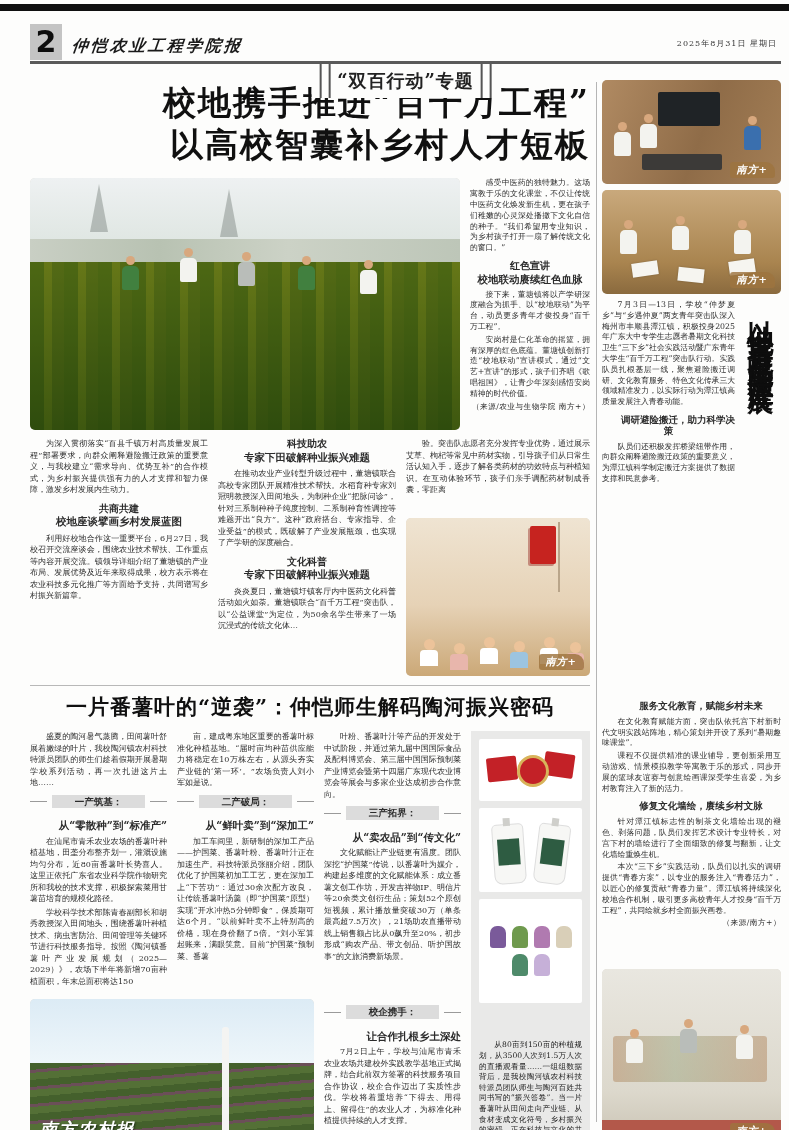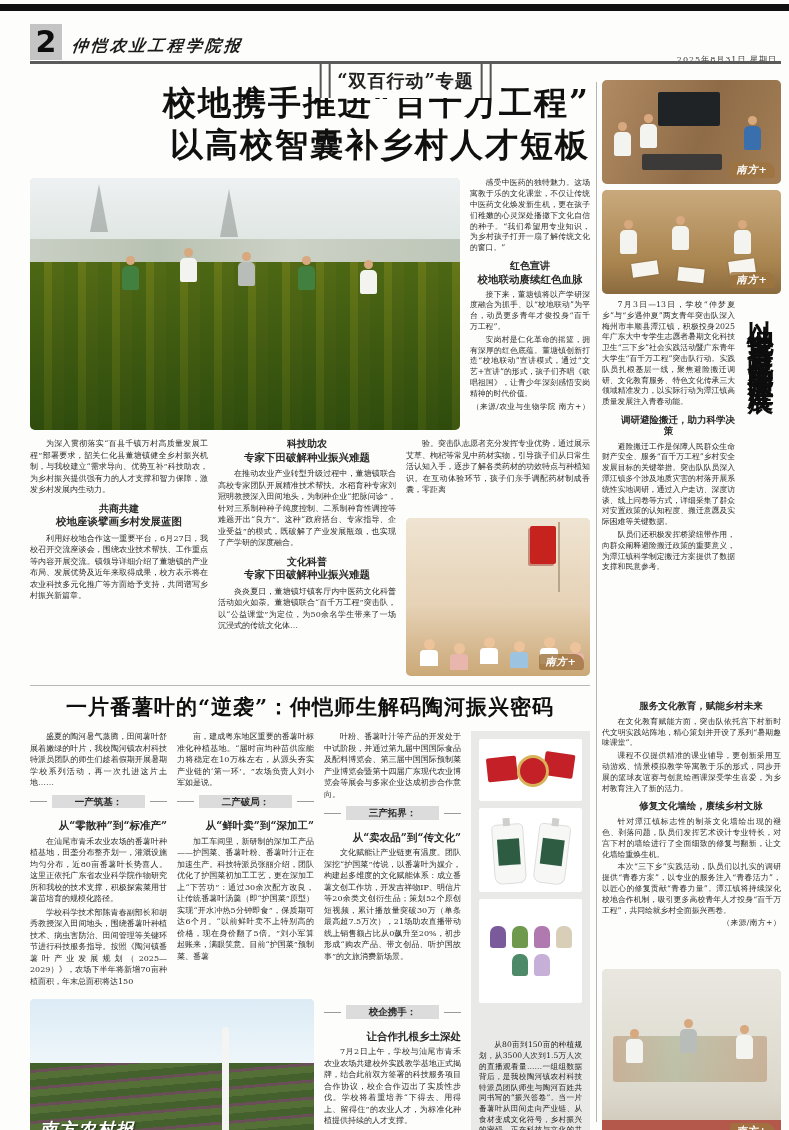--- a/index.html
+++ b/index.html
@@ -7,21 +7,21 @@
         font-family:"DejaVu Serif","Liberation Serif",serif;color:#222;overflow:hidden;
         box-shadow:0 0 8px rgba(0,0,0,.4);}
   .topbar{position:absolute;top:4px;left:0;right:0;height:7px;background:#101010;}
   
   .header{position:absolute;top:22px;left:30px;right:8px;height:42px;}
   .pagenum{position:absolute;left:0;top:2px;width:32px;height:36px;background:#c4c4c4;
            color:#0d0d0d;font-weight:bold;font-size:30px;line-height:36px;text-align:center;
            font-family:"DejaVu Sans","Liberation Sans",sans-serif;}
   .papername{position:absolute;left:42px;top:14px;font-size:16px;font-weight:bold;font-style:italic;
              letter-spacing:3px;transform:skewX(-6deg);color:#1a1a1a;}
-  .hdate{position:absolute;right:4px;top:32px;font-size:8px;color:#333;letter-spacing:1px;}
+  .hdate{position:absolute;right:4px;top:16px;font-size:8px;color:#333;letter-spacing:1px;}
   .hrule{position:absolute;top:61px;left:30px;right:8px;height:2.5px;background:#5a5a5a;}
   .section-label{position:absolute;top:42px;left:50%;transform:translateX(-50%);
                  background:#fdfdfc;padding:0 8px;display:flex;align-items:center;gap:7px;z-index:2;}
   .dbar{width:7px;height:34px;border-left:2.5px solid #555;border-right:2.5px solid #555;}
   .section-title{font-size:18px;font-weight:bold;letter-spacing:1px;white-space:nowrap;}
   
   .content{position:absolute;top:78px;left:30px;right:8px;bottom:8px;display:flex;}
   .main{width:560px;flex:0 0 560px;}
   .vdivider{width:1px;background:#b5b5b5;margin:4px 5px 0 6px;}
   .side{flex:1;min-width:0;}
@@ -186,21 +186,21 @@
               <span class="l2">校地联动赓续红色血脉</span>
             </div>
             <p>接下来，董塘镇将以产学研深度融合为抓手、以“校地联动”为平台，动员更多青年才俊投身“百千万工程”。</p>
             <p>安岗村是仁化革命的摇篮，拥有深厚的红色底蕴。董塘镇创新打造“校地联动”宣讲模式，通过“文艺+宣讲”的形式，孩子们齐唱《歌唱祖国》，让青少年深刻感悟安岗精神的时代价值。</p>
             <p class="src">（来源/农业与生物学院 南方+）</p>
           </div>
         </div>
 
         <div class="lead-bottom">
           <div class="lb-c1 body-sm clip">
-            <p>为深入贯彻落实“百县千镇万村高质量发展工程”部署要求，韶关仁化县董塘镇健全乡村振兴机制，与我校建立“需求导向、优势互补”科技助农，为乡村振兴提供强有力的人才支撑和智力保障，激发乡村发展内生动力。</p>
+            <p>为深入贯彻落实“百县千镇万村高质量发展工程”部署要求，向群众阐释避险搬迁政策的重要意义，与我校建立“需求导向、优势互补”的合作模式，为乡村振兴提供强有力的人才支撑和智力保障，激发乡村发展内生动力。</p>
             <div class="sh">
               <span class="l1">共商共建</span>
               <span class="l2">校地座谈擘画乡村发展蓝图</span>
             </div>
             <p>利用好校地合作这一重要平台，6月27日，我校召开交流座谈会，围绕农业技术帮扶、工作重点等内容开展交流。镇领导详细介绍了董塘镇的产业布局、发展优势及近年来取得成果，校方表示将在农业科技多元化推广等方面给予支持，共同谱写乡村振兴新篇章。</p>
           </div>
           <div class="lb-c2 body-sm clip">
             <div class="sh" style="margin-top:0;">
               <span class="l1">科技助农</span>
               <span class="l2">专家下田破解种业振兴难题</span>
@@ -368,21 +368,20 @@
             <span class="head"></span>
             <span class="torso"></span>
           </div>
         <div class="wm">南方+</div>
       </div>
 
       <div class="side-art">
         <div class="side-text body-xs clip" style="height:392px;">
           <p>7月3日—13日，学校“仲梦夏乡”与“乡遇仲夏”两支青年突击队深入梅州市丰顺县潭江镇，积极投身2025年广东大中专学生志愿者暑期文化科技卫生“三下乡”社会实践活动暨广东青年大学生“百千万工程”突击队行动。实践队员扎根基层一线，聚焦避险搬迁调研、文化教育服务、特色文化传承三大领域精准发力，以实际行动为潭江镇高质量发展注入青春动能。</p>
           <p class="sh-side">调研避险搬迁，助力科学决策</p>
-          <p>避险搬迁工作是保障人民群众生命财产安全、服务“百千万工程”乡村安全发展目标的关键举措。突击队队员深入潭江镇多个涉及地质灾害的村落开展系统性实地调研，通过入户走访、深度访谈、线上问卷等方式，详细采集了群众对安置政策的认知程度、搬迁意愿及实际困难等关键数据。</p>
           <p>队员们还积极发挥桥梁纽带作用，向群众阐释避险搬迁政策的重要意义，为潭江镇科学制定搬迁方案提供了数据支撑和民意参考。</p>
         </div>
         <div class="vhead">以仲恺青春力量赋能丰顺潭江发展</div>
       </div>
 
       <div class="side-block2 body-xs clip" style="height:268px;">
         <p class="sh-side">服务文化教育，赋能乡村未来</p>
         <p>在文化教育赋能方面，突击队依托宫下村新时代文明实践站阵地，精心策划并开设了系列“暑期趣味课堂”。</p>
         <p>课程不仅提供精准的课业辅导，更创新采用互动游戏、情景模拟教学等寓教于乐的形式，同步开展的篮球友谊赛与创意绘画课深受学生喜爱，为乡村教育注入了新的活力。</p>
         <p class="sh-side">修复文化墙绘，赓续乡村文脉</p>

